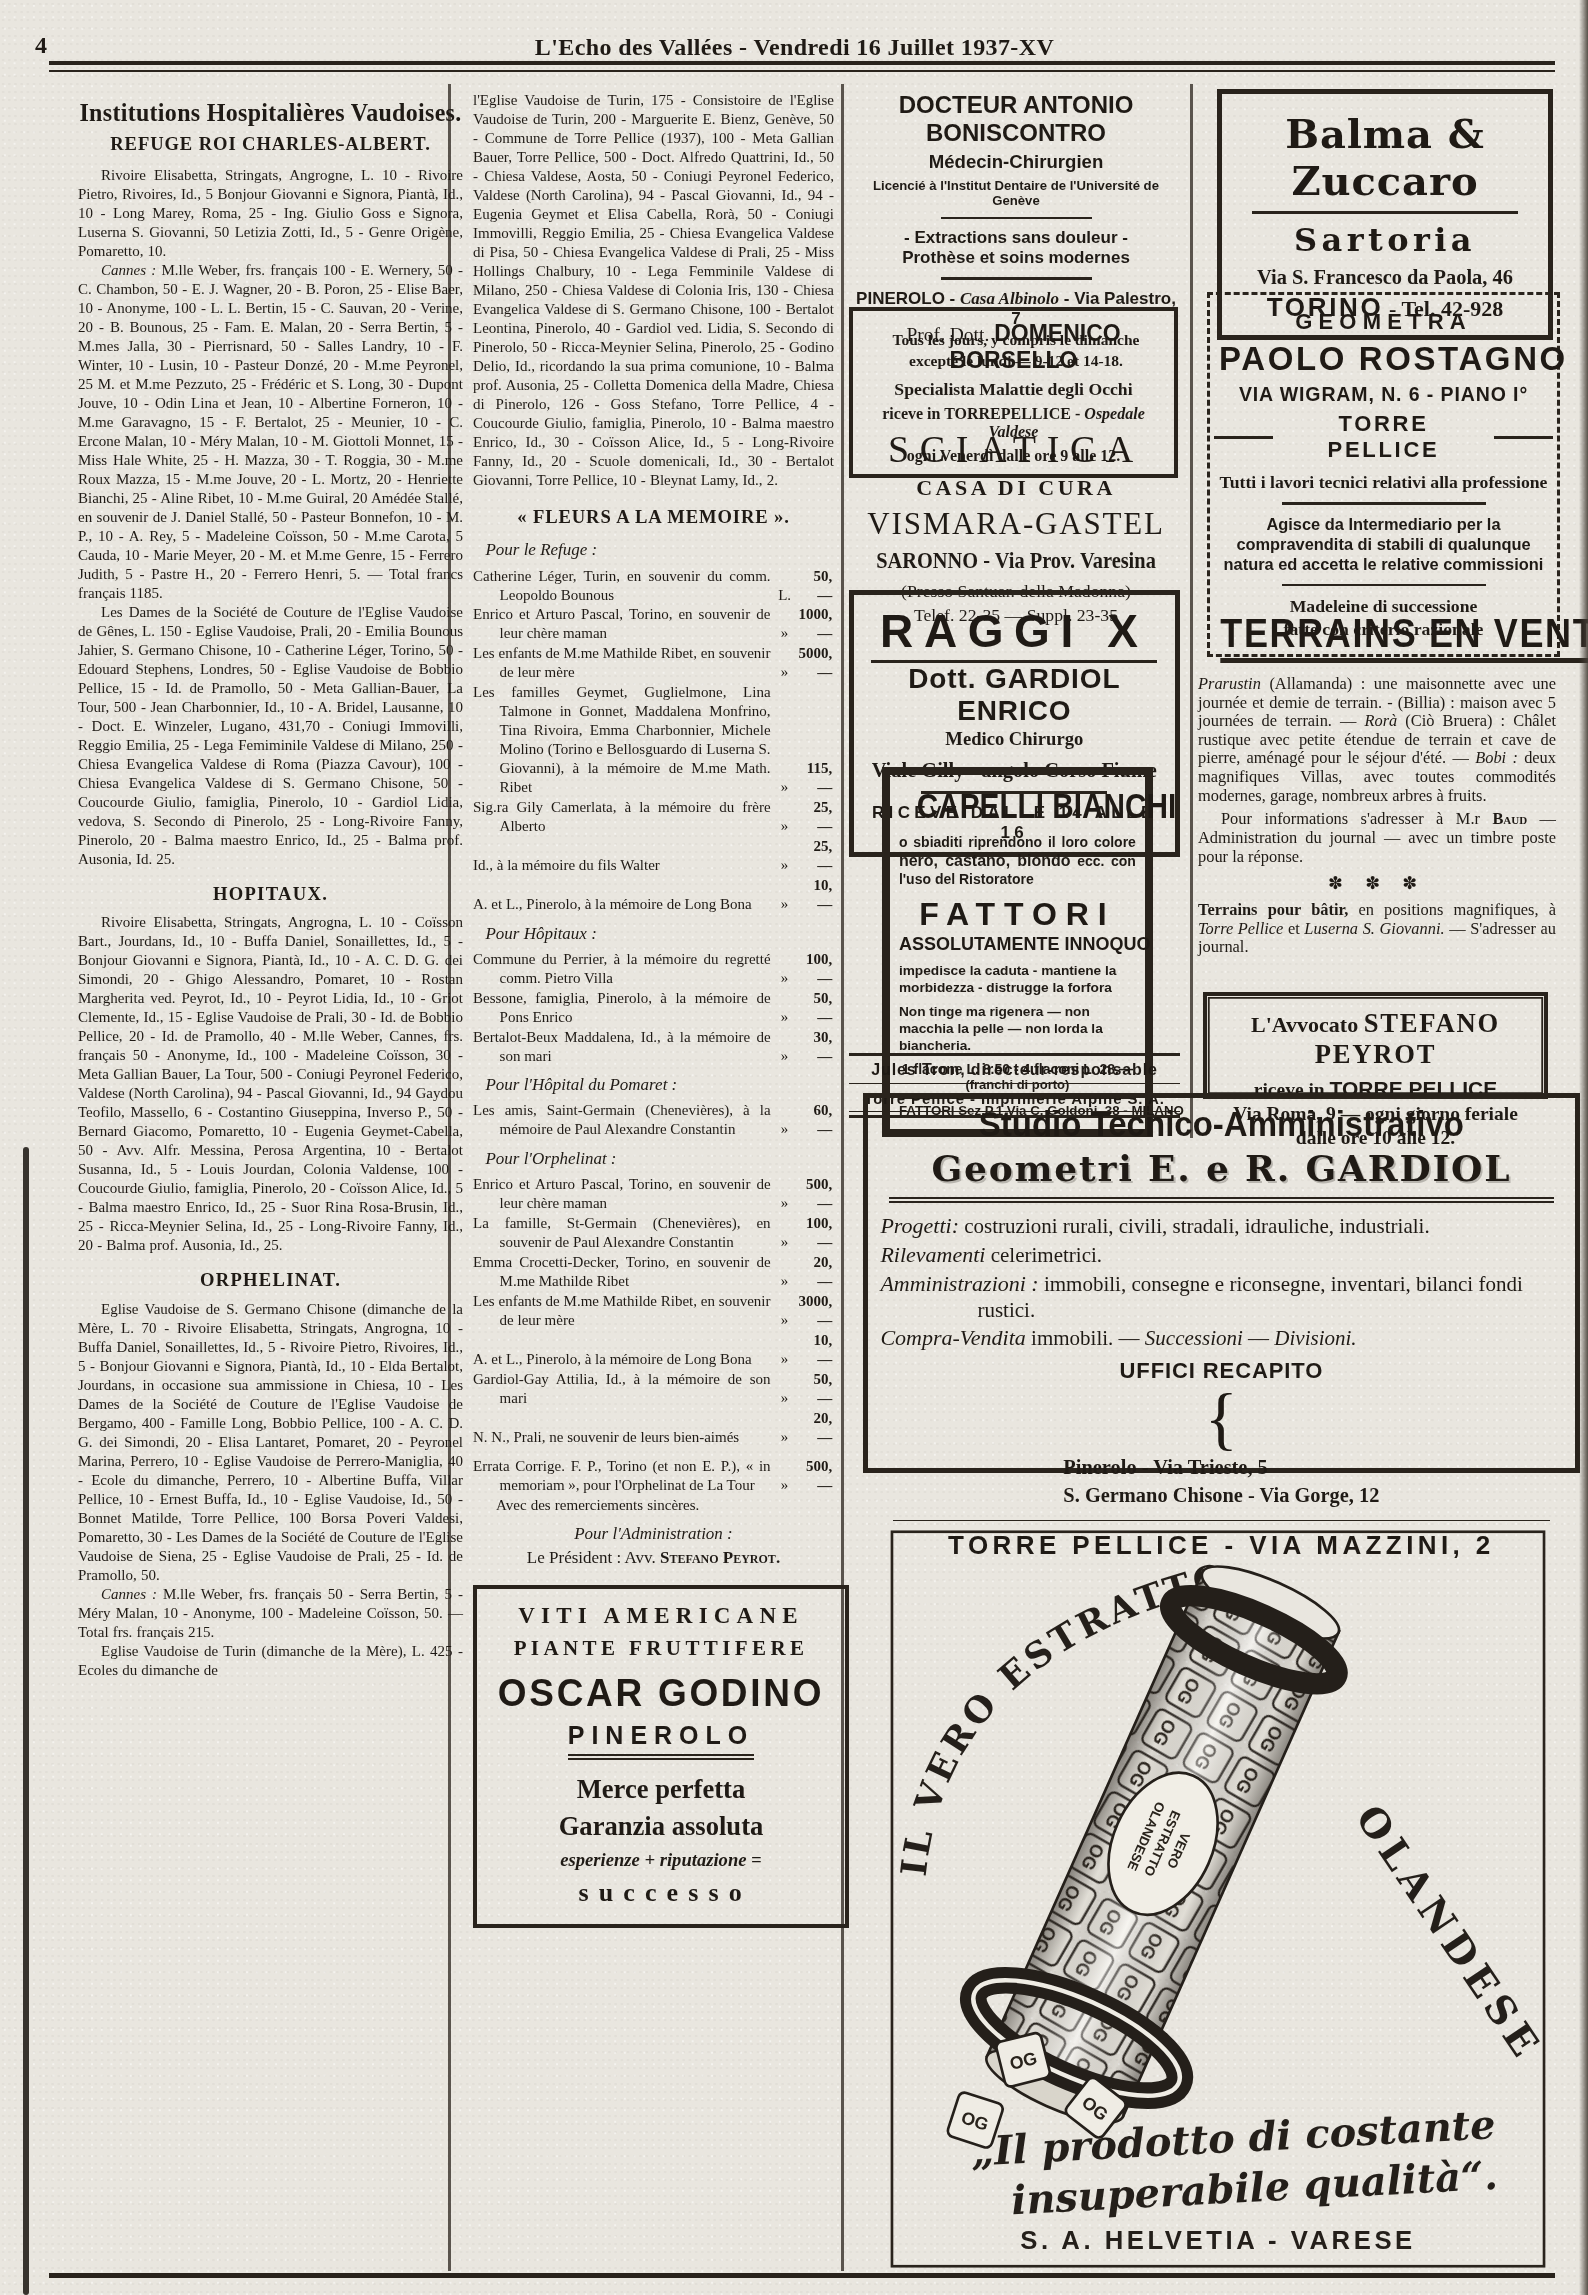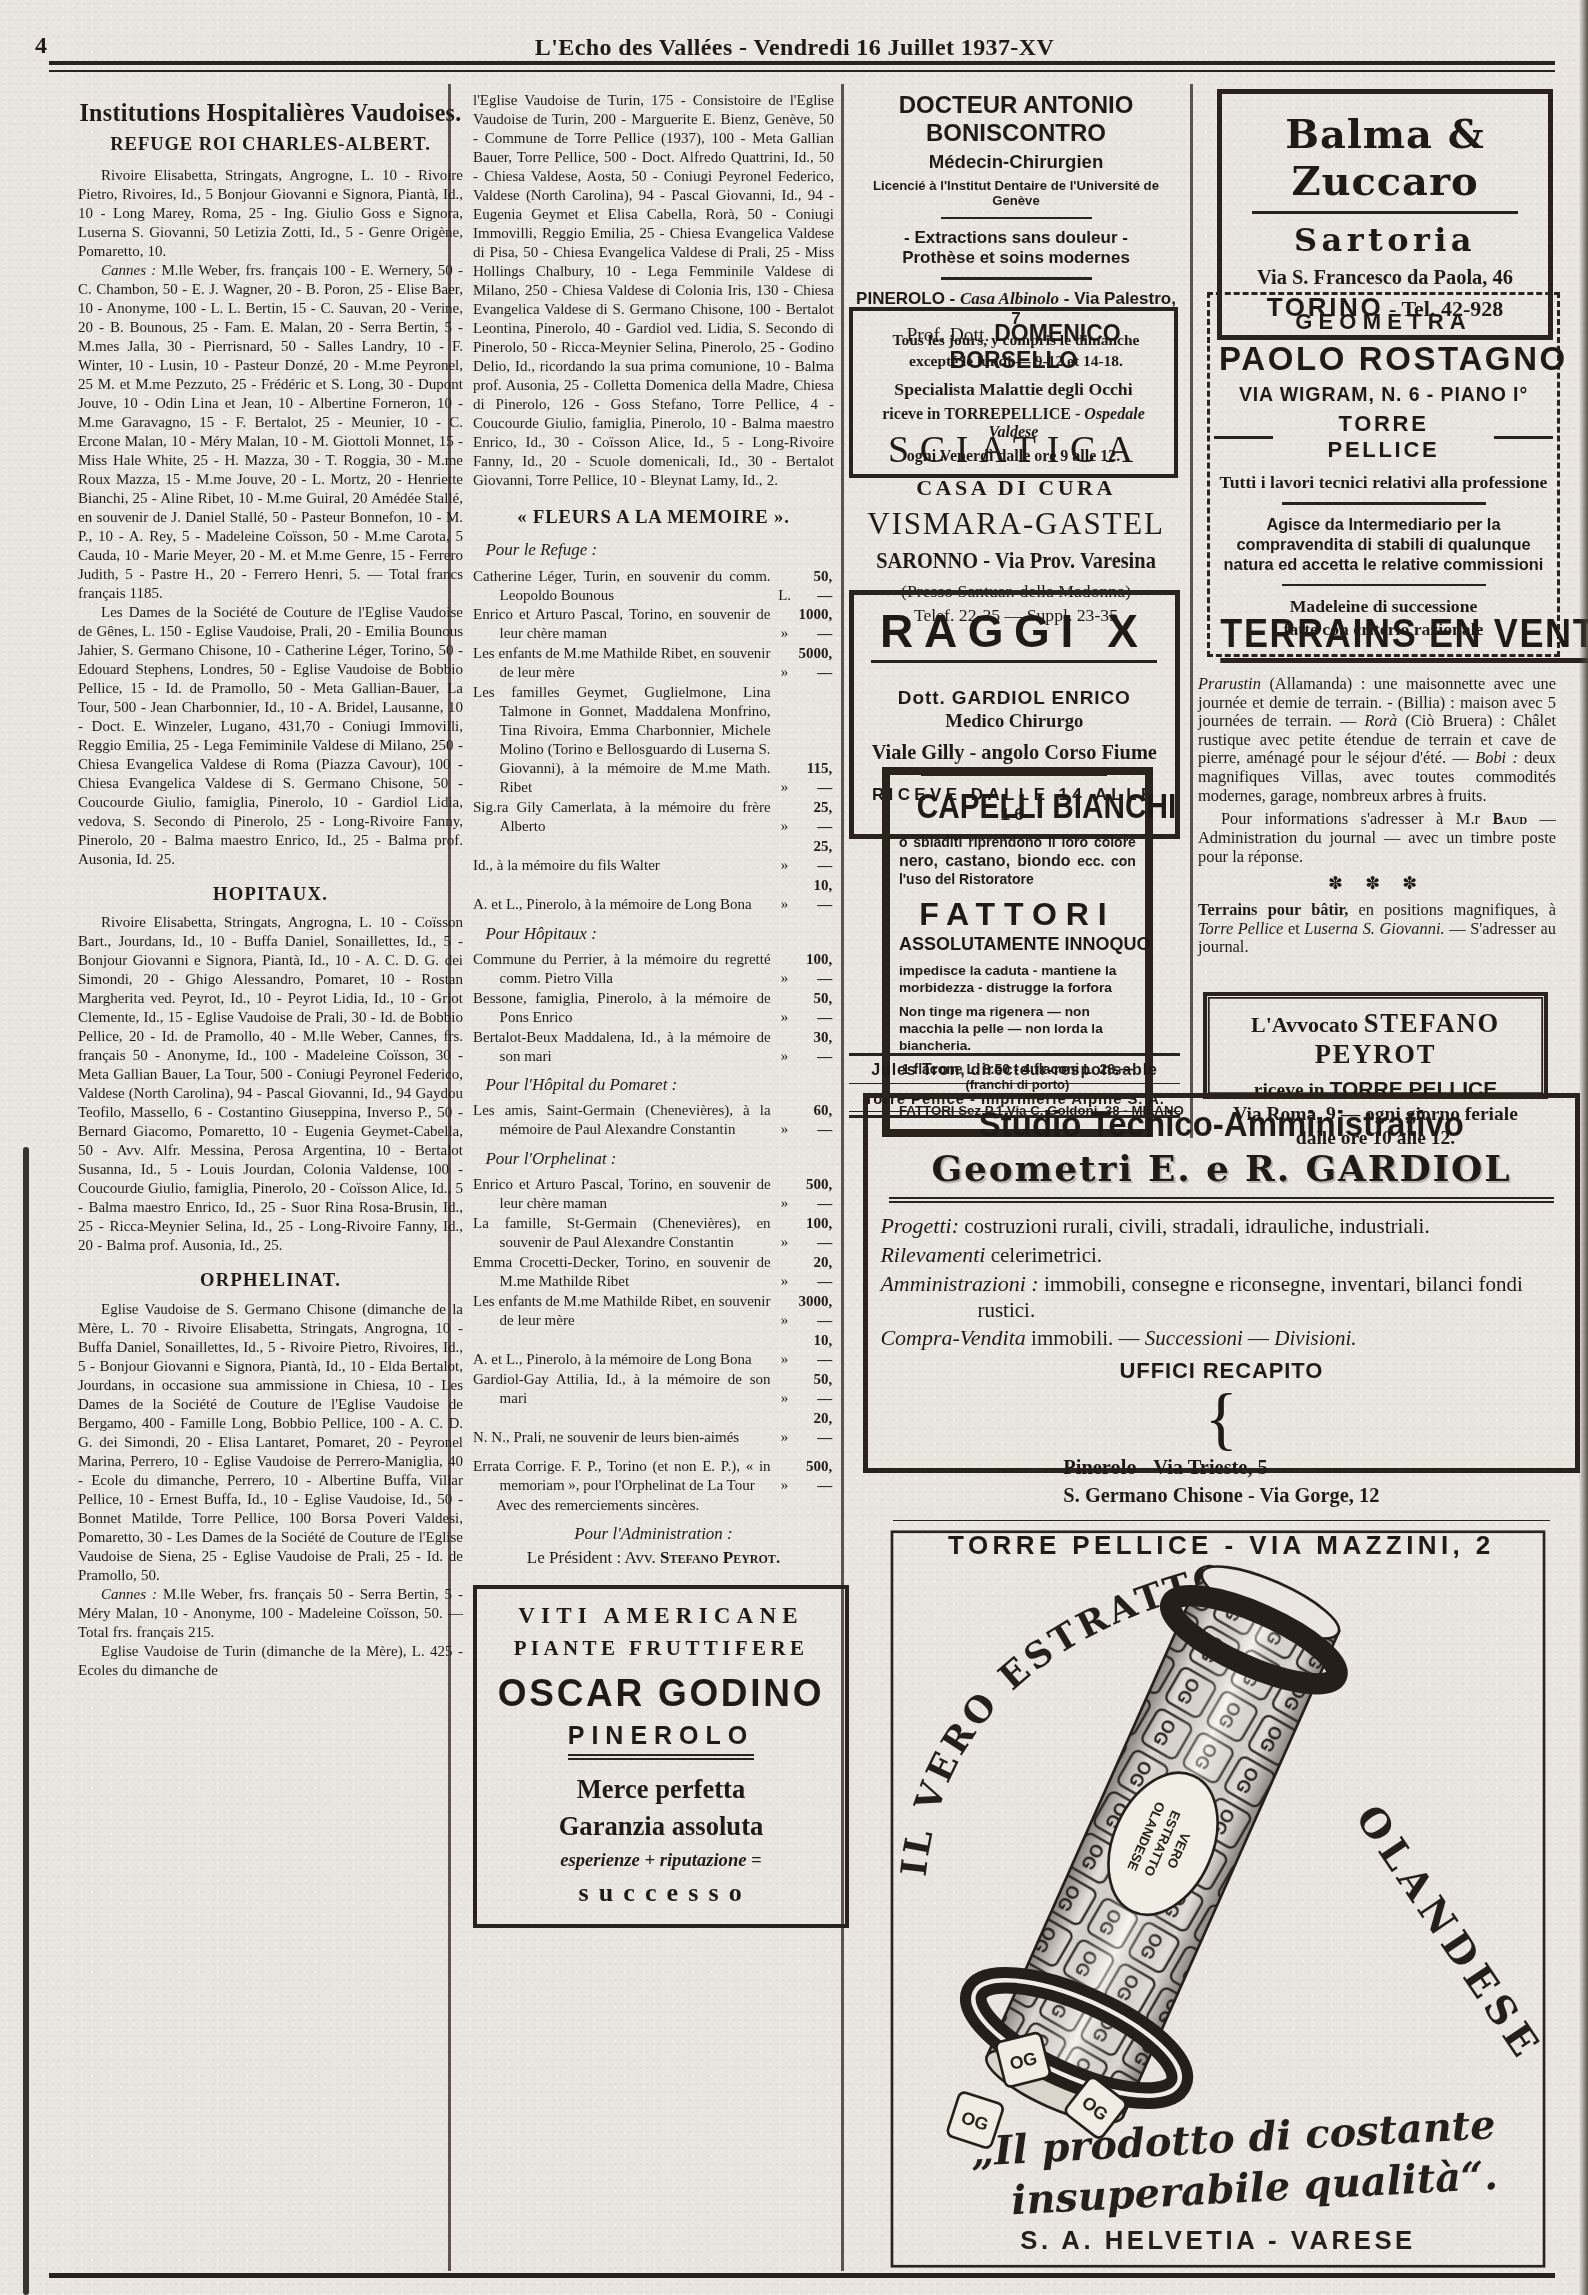--- a/index.html
+++ b/index.html
@@ -59,21 +59,21 @@
   .bors1b{font-size:23px;font-weight:bold;font-family:"Liberation Sans",sans-serif;}
   .bors2{font-size:17.7px;font-weight:bold;margin-top:5.3px;}
   .bors3{font-size:16px;font-weight:bold;margin-top:5.3px;}
   .sci1{font-size:38px;letter-spacing:10.6px;}
   .sci2{font-size:22px;font-weight:bold;letter-spacing:3.5px;margin-top:3.5px;}
   .sci3{font-size:31px;letter-spacing:1.8px;margin-top:5.3px;}
   .sci4{font-size:20.4px;font-weight:bold;margin-top:7px;transform:scaleY(1.1);}
   .sci5{font-size:17.7px;margin-top:8.9px;}
   .sci6{font-size:17.7px;margin-top:3.5px;}
   .rag1{display:inline-block;font-family:"Liberation Sans",sans-serif;font-size:46px;font-weight:bold;letter-spacing:10.6px;border-bottom:3.5px solid #29231c;padding:0 8.9px 1.8px;}
-  .rag2{font-family:"Liberation Sans",sans-serif;font-size:19px;font-weight:bold;letter-spacing:0.9px;margin-top:24px;text-align:center;}
+  .rag2{font-family:"Liberation Sans",sans-serif;font-size:28px;font-weight:bold;letter-spacing:0.9px;margin-top:0;text-align:center;}
   .rag3{font-family:Liberation Serif, serif;font-size:18.6px;font-weight:bold;margin-top:1.8px;}
   .rag4{font-size:20.4px;font-weight:bold;margin-top:8.9px;}
   .rag5{font-family:"Liberation Sans",sans-serif;font-size:17px;font-weight:bold;letter-spacing:4.4px;margin-top:8.9px;}
   .cap1{font-family:"Liberation Sans",sans-serif;font-size:35px;font-weight:bold;transform:scaleX(.85);letter-spacing:0px;white-space:nowrap;}
   .cap2{font-family:"Liberation Sans",sans-serif;font-size:14px;font-weight:bold;margin-top:8.9px;text-align:justify;line-height:17.7px;}
   .cap3{font-family:"Liberation Sans",sans-serif;font-size:32px;font-weight:bold;letter-spacing:8.9px;margin-top:7px;}
   .cap4{font-family:"Liberation Sans",sans-serif;font-size:18px;font-weight:bold;margin-top:1.8px;white-space:nowrap;}
   .cap5{font-family:"Liberation Sans",sans-serif;font-size:13.7px;font-weight:bold;margin-top:7px;text-align:left;line-height:17px;}
   .cap7{font-family:"Liberation Sans",sans-serif;font-size:14px;font-weight:bold;margin-top:7px;white-space:nowrap;}
   .cap8{font-family:"Liberation Sans",sans-serif;font-size:13px;font-weight:bold;}

